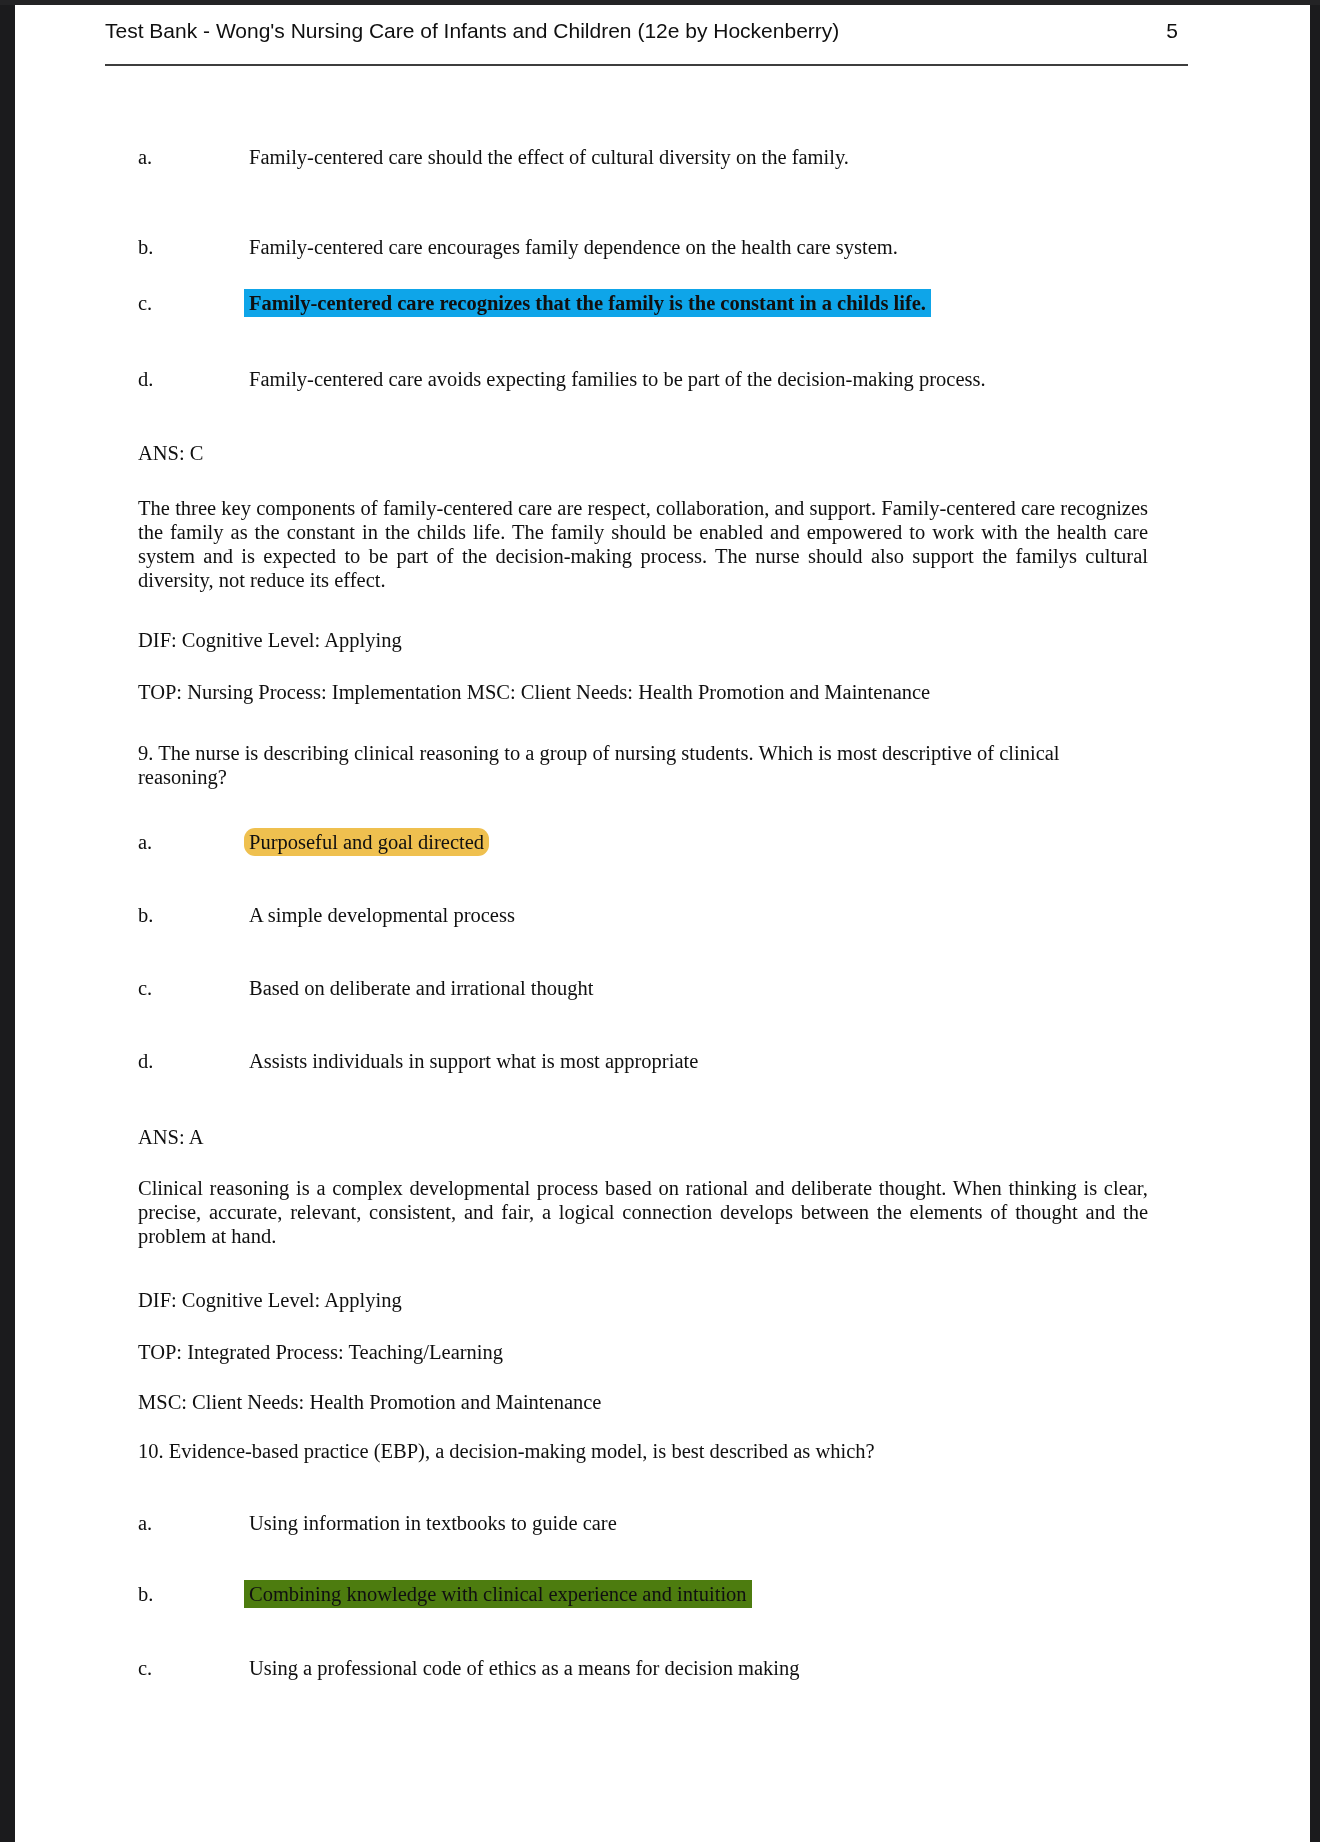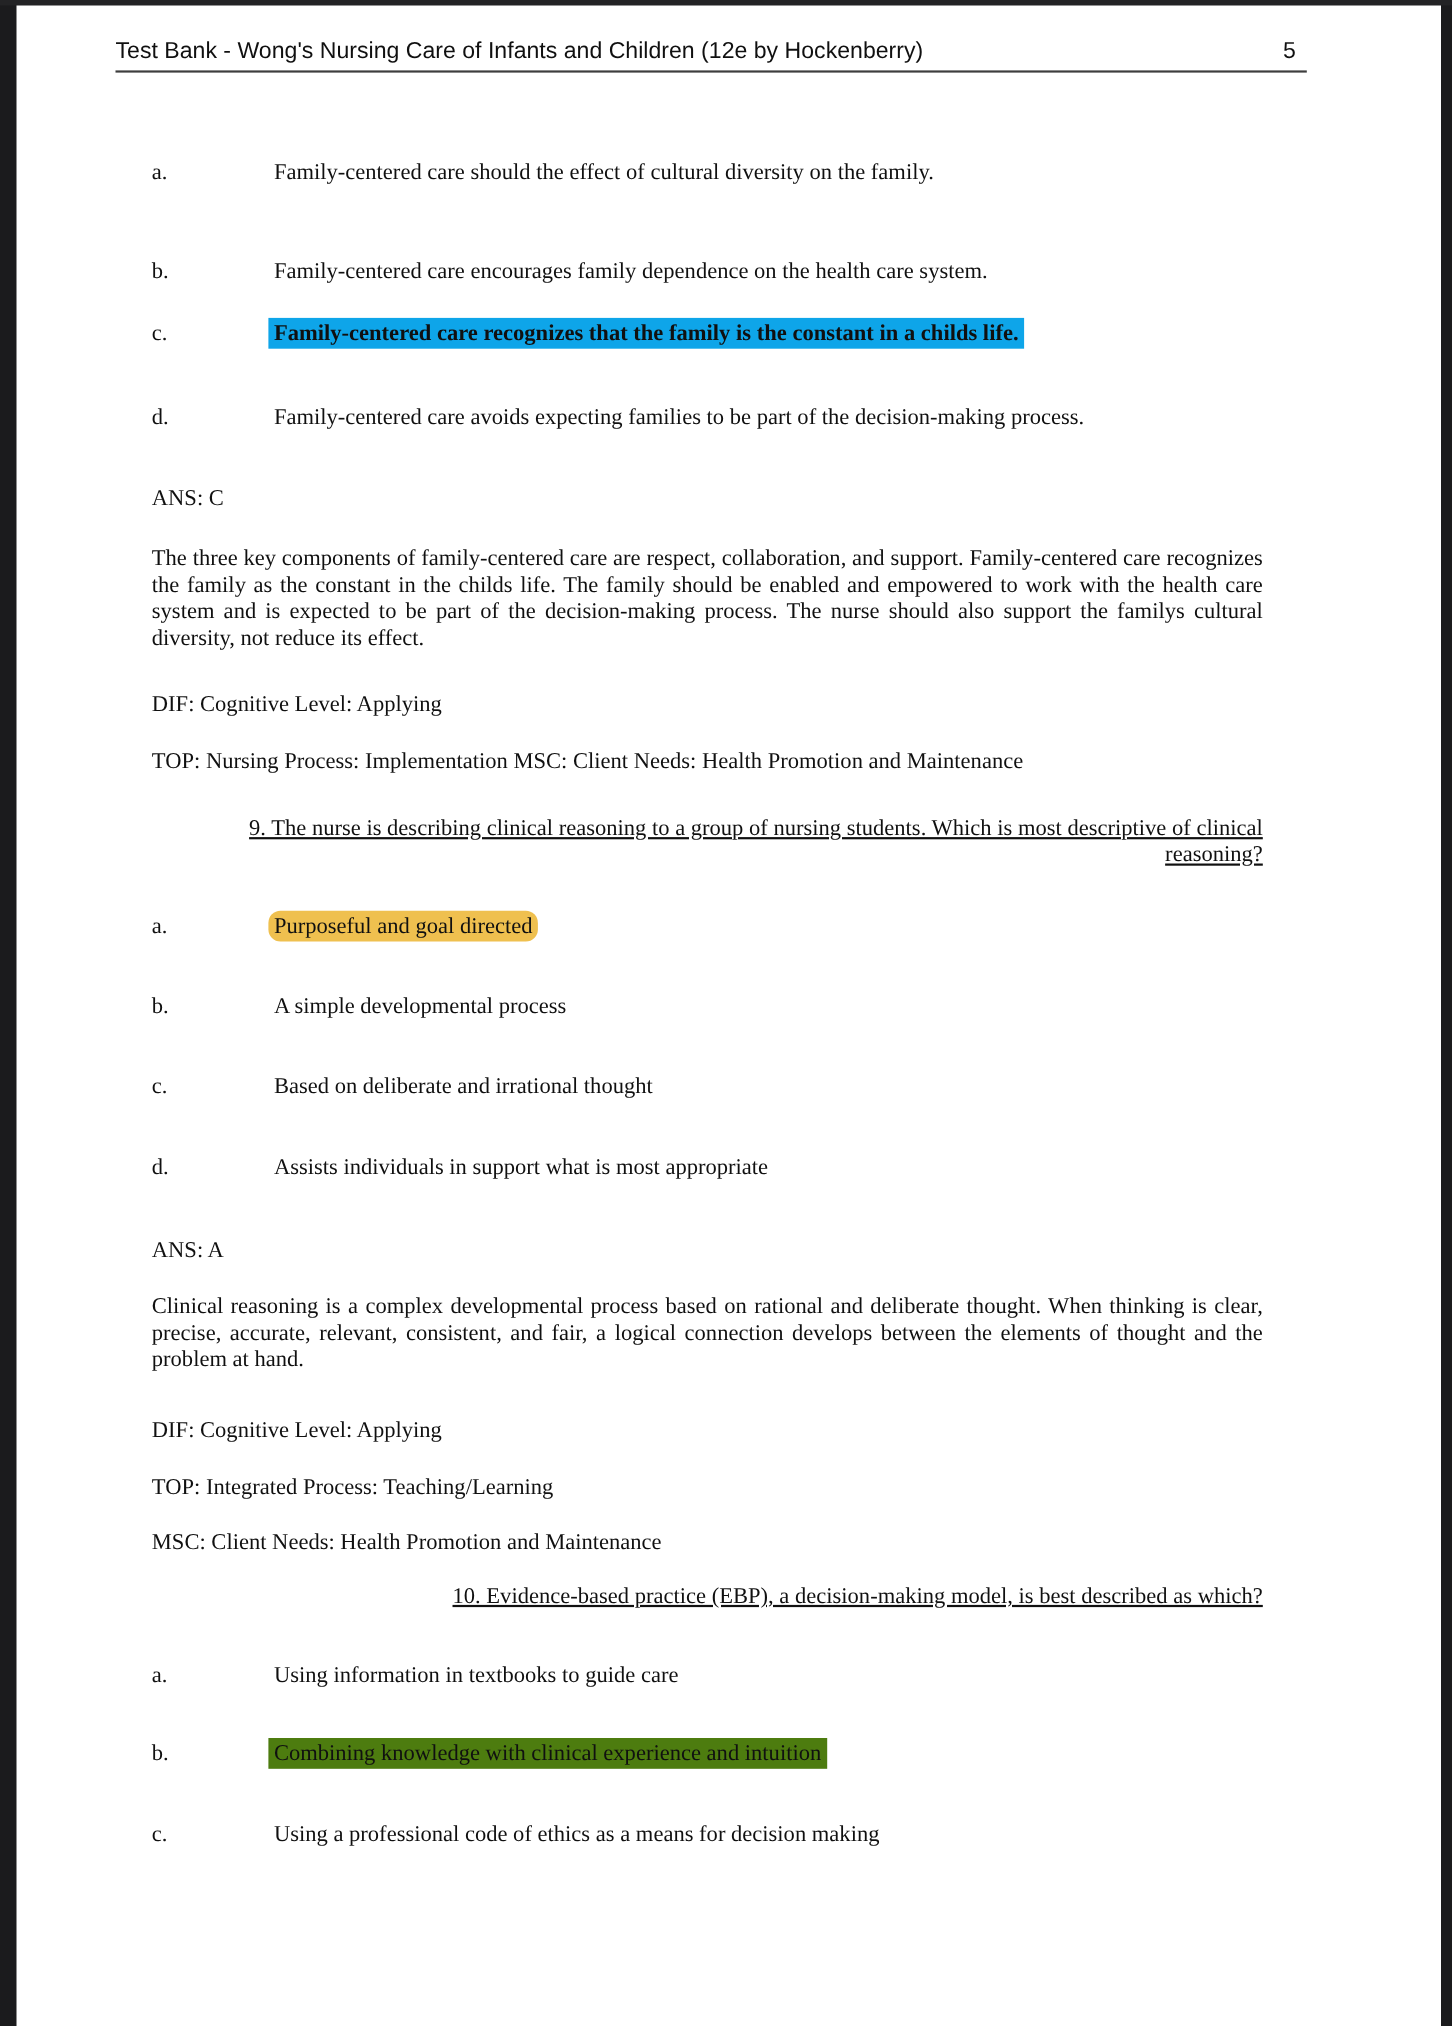--- a/index.html
+++ b/index.html
@@ -7,34 +7,34 @@
     width:1320px;height:1842px;position:relative;background:#ffffff;
     font-family:"Liberation Serif", serif;color:#101010;overflow:hidden;
   }
   .frame-left{position:absolute;left:0;top:0;width:15px;height:1842px;background:#1b1b1d;z-index:9;}
   .frame-right{position:absolute;right:0;top:0;width:10px;height:1842px;background:#1b1b1d;z-index:9;}
   .frame-top{position:absolute;left:0;top:0;width:1320px;height:5px;background:#232325;z-index:10;}
 
   .header{
     position:absolute;left:105px;top:26px;width:1083px;height:40px;box-sizing:border-box;
     border-bottom:2px solid #3e3e3e;display:flex;justify-content:space-between;align-items:flex-end;
-    font-family:"Liberation Sans", sans-serif;font-size:21px;padding-bottom:5px;
+    font-family:"Liberation Sans", sans-serif;font-size:21px;padding-bottom:21px;
   }
   .header .pagenum{padding-right:10px;}
 
   .line,.row{
     position:absolute;left:138px;height:24px;line-height:24px;
     font-size:20.5px;white-space:nowrap;
   }
   .row .letter{display:inline-block;width:111px;}
   .para{
     position:absolute;left:138px;width:1010px;
     font-size:20.5px;line-height:24px;text-align:justify;
   }
-  .para.stem{text-align:right;text-decoration:underline;}
+  .para.stem{text-align:left;}
   .hl{background:#EFC04F;padding:3px 5px;margin-left:-5px;}
 </style>
 </head>
 <body>
 
 <div class="frame-left"></div>
 <div class="frame-right"></div>
 <div class="frame-top"></div>
 
 <div>

